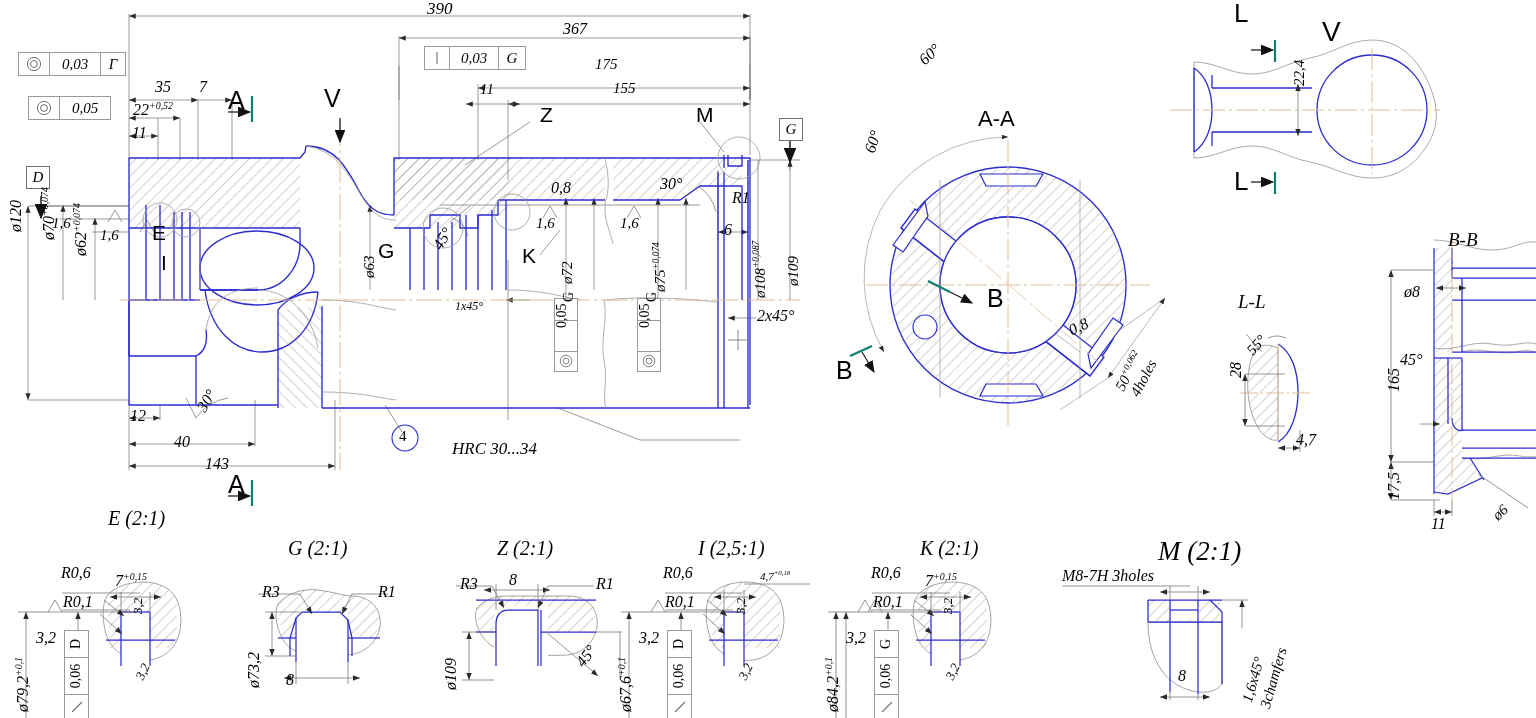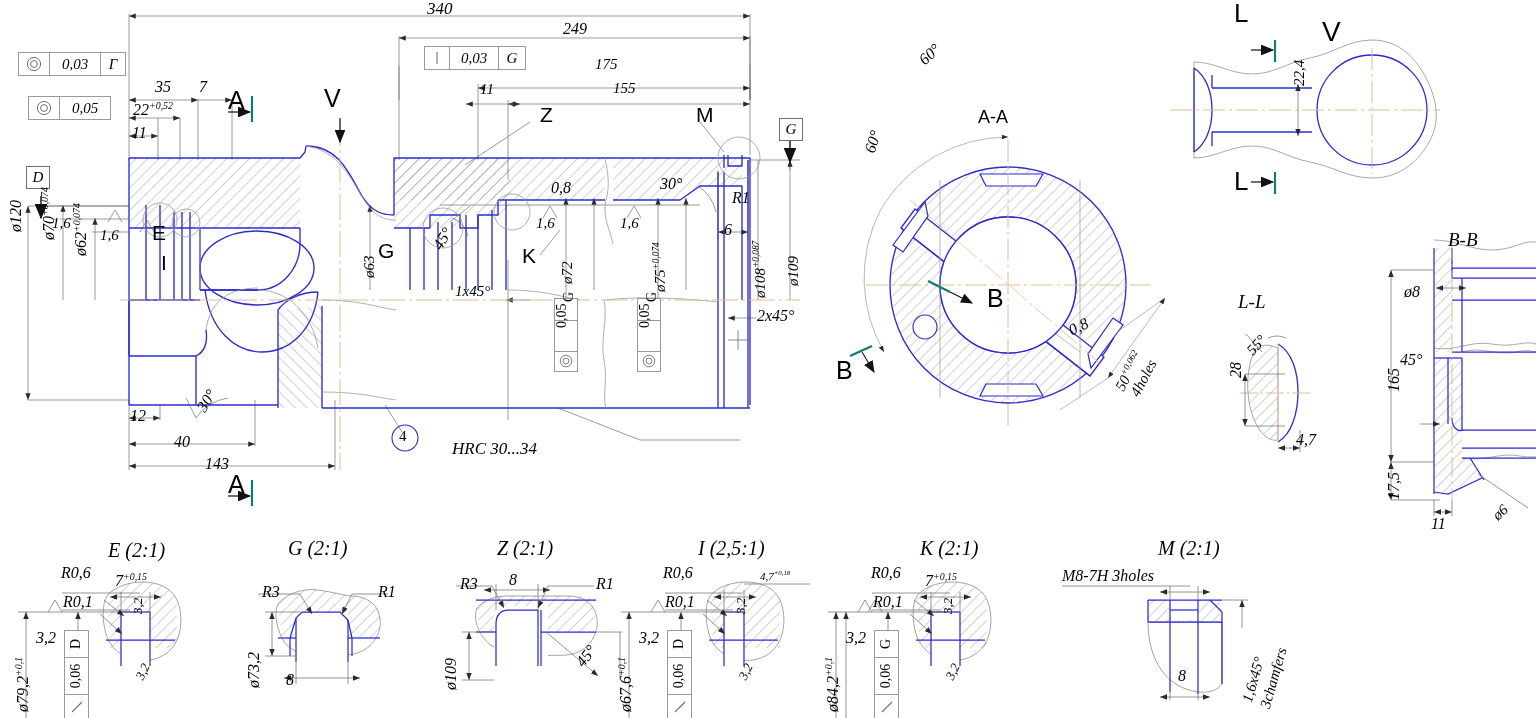--- a/index.html
+++ b/index.html
@@ -561,22 +561,22 @@
       <line x1="1198" y1="694" x2="1198" y2="700"></line>
       <line x1="1160" y1="697" x2="1170" y2="697" marker-start="url(#arS)"></line>
       <line x1="1198" y1="697" x2="1210" y2="697" marker-end="url(#ar)"></line>
       <line x1="1170" y1="697" x2="1198" y2="697"></line>
       <line x1="1222" y1="600" x2="1248" y2="600"></line>
       <line x1="1242" y1="600" x2="1242" y2="628" marker-start="url(#arS)"></line>
     </g>
   </g>
 </svg>
 
-<div class="lbl" style="left:427px;top:0px;font-size:17px">340</div>
-<div class="lbl" style="left:563px;top:21px;font-size:16px">249</div>
+<div class="lbl" style="left:427px;top:0px;font-size:17px">390</div>
+<div class="lbl" style="left:563px;top:21px;font-size:16px">367</div>
 <div class="lbl" style="left:595px;top:57px;font-size:15px">175</div>
 <div class="lbl" style="left:613px;top:81px;font-size:15px">155</div>
 <div class="lbl" style="left:480px;top:82px;font-size:15px">11</div>
 
 <div class="lbl" style="left:155px;top:79px;font-size:16px">35</div>
 <div class="lbl" style="left:199px;top:79px;font-size:16px">7</div>
 <div class="lbl" style="left:133px;top:101px;font-size:16px">
   <span>22</span><span class="sup">+0,52</span>
 </div>
 <div class="lbl" style="left:132px;top:125px;font-size:16px">11</div>
@@ -674,33 +674,33 @@
 <div class="lbl" style="left:786px;top:286px;font-size:15px;transform:rotate(-90deg);transform-origin:0 0">ø109</div>
 
 <div class="lbl" style="left:536px;top:216px;font-size:15px">1,6</div>
 <div class="lbl" style="left:620px;top:216px;font-size:15px">1,6</div>
 <div class="lbl" style="left:551px;top:180px;font-size:16px">0,8</div>
 
 <div class="lbl" style="left:194px;top:406px;font-size:16px;transform:rotate(-58deg);transform-origin:0 0">30°</div>
 <div class="lbl" style="left:430px;top:244px;font-size:16px;transform:rotate(-58deg);transform-origin:0 0">45°</div>
 <div class="lbl" style="left:660px;top:176px;font-size:16px">30°</div>
 
-<div class="lbl" style="left:455px;top:284px;font-size:15px">1x45°</div>
+<div class="lbl" style="left:455px;top:300px;font-size:12px">1x45°</div>
 <div class="lbl" style="left:757px;top:308px;font-size:16px">2x45°</div>
 <div class="lbl" style="left:732px;top:190px;font-size:16px">R1</div>
 <div class="lbl" style="left:724px;top:222px;font-size:16px">6</div>
 
 <div class="lbl" style="left:130px;top:408px;font-size:16px">12</div>
 <div class="lbl" style="left:174px;top:434px;font-size:16px">40</div>
 <div class="lbl" style="left:205px;top:456px;font-size:16px">143</div>
 
 <div class="lbl" style="left:399px;top:429px;font-size:15px;font-style:normal">4</div>
 <div class="lbl" style="left:452px;top:440px;font-size:17px">HRC 30...34</div>
 
-<div class="lbl big" style="left:978px;top:108px;font-size:18px">A-A</div>
+<div class="lbl big" style="left:978px;top:108px;font-size:22px">A-A</div>
 <div class="lbl" style="left:916px;top:56px;font-size:16px;transform:rotate(-42deg);transform-origin:0 0">60°</div>
 <div class="lbl" style="left:862px;top:150px;font-size:16px;transform:rotate(-72deg);transform-origin:0 0">60°</div>
 <div class="lbl big" style="left:987px;top:286px;font-size:25px">B</div>
 <div class="lbl big" style="left:836px;top:358px;font-size:25px">B</div>
 <div class="lbl" style="left:1066px;top:324px;font-size:16px;transform:rotate(-26deg);transform-origin:0 0">0,8</div>
 <div class="lbl" style="left:1112px;top:386px;font-size:15px;transform:rotate(-62deg);transform-origin:0 0">
   <span>50</span><span class="sup">+0,062</span>
 </div>
 <div class="lbl" style="left:1128px;top:392px;font-size:15px;transform:rotate(-62deg);transform-origin:0 0">4holes</div>
 
@@ -715,21 +715,21 @@
 <div class="lbl" style="left:1296px;top:432px;font-size:16px">4,7</div>
 
 <div class="lbl" style="left:1448px;top:230px;font-size:19px">B-B</div>
 <div class="lbl" style="left:1404px;top:284px;font-size:16px">ø8</div>
 <div class="lbl" style="left:1386px;top:392px;font-size:16px;transform:rotate(-90deg);transform-origin:0 0">165</div>
 <div class="lbl" style="left:1400px;top:352px;font-size:16px">45°</div>
 <div class="lbl" style="left:1386px;top:500px;font-size:16px;transform:rotate(-90deg);transform-origin:0 0">17,5</div>
 <div class="lbl" style="left:1431px;top:516px;font-size:16px">11</div>
 <div class="lbl" style="left:1490px;top:512px;font-size:15px;transform:rotate(-42deg);transform-origin:0 0">ø6</div>
 
-<div class="lbl" style="left:108px;top:540px;font-size:20px">E (2:1)</div>
+<div class="lbl" style="left:108px;top:508px;font-size:20px">E (2:1)</div>
 <div class="lbl" style="left:61px;top:565px;font-size:16px">R0,6</div>
 <div class="lbl" style="left:63px;top:594px;font-size:16px">R0,1</div>
 <div class="lbl" style="left:115px;top:572px;font-size:16px">
   <span>7</span><span class="sup">+0,15</span>
 </div>
 <div class="lbl" style="left:36px;top:630px;font-size:16px">3,2</div>
 <div class="lbl" style="left:131px;top:614px;font-size:13px;transform:rotate(-90deg);transform-origin:0 0">3,2</div>
 <div class="lbl" style="left:133px;top:676px;font-size:13px;transform:rotate(-64deg);transform-origin:0 0">3,2</div>
 <div class="lbl" style="left:14px;top:712px;font-size:16px;transform:rotate(-90deg);transform-origin:0 0">
   <span>ø79,2</span><span class="sup">+0,1</span>
@@ -806,19 +806,19 @@
   <div style="height:36px">
     <span style="display:inline-block;transform:rotate(-90deg)">0,06</span>
   </div>
   <div style="height:24px">
     <svg width="14" height="14" viewBox="0 0 14 14">
           <line x1="2" y1="12" x2="12" y2="2" stroke="#6f6f6f" stroke-width="1.1"></line>
         </svg>
   </div>
 </div>
 
-<div class="lbl" style="left:1158px;top:538px;font-size:20px">M (2:1)</div>
+<div class="lbl" style="left:1158px;top:538px;font-size:27px">M (2:1)</div>
 <div class="lbl" style="left:1062px;top:568px;font-size:16px">M8-7H  3holes</div>
 <div class="lbl" style="left:1178px;top:668px;font-size:16px">8</div>
 <div class="lbl" style="left:1240px;top:700px;font-size:15px;transform:rotate(-74deg);transform-origin:0 0">1,6x45°</div>
 <div class="lbl" style="left:1258px;top:706px;font-size:15px;transform:rotate(-74deg);transform-origin:0 0">3chamfers</div>
 
 </div>
 
 </body></html>

